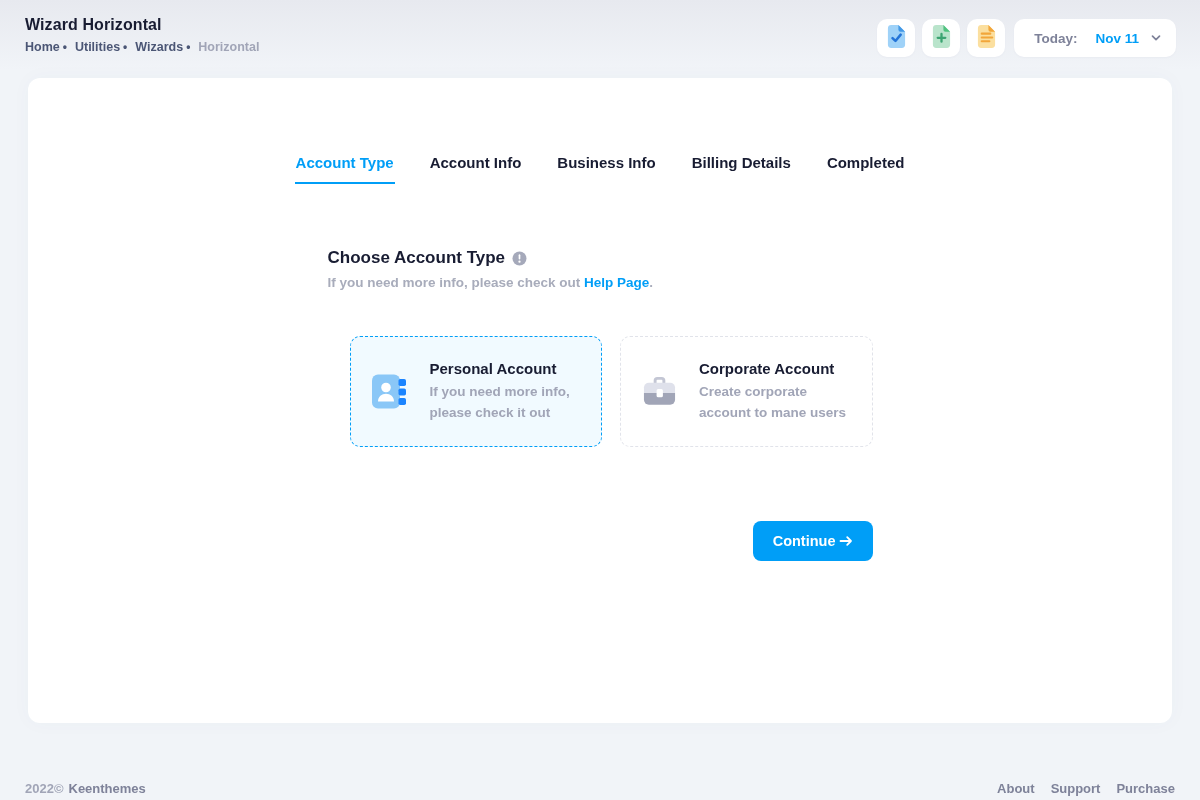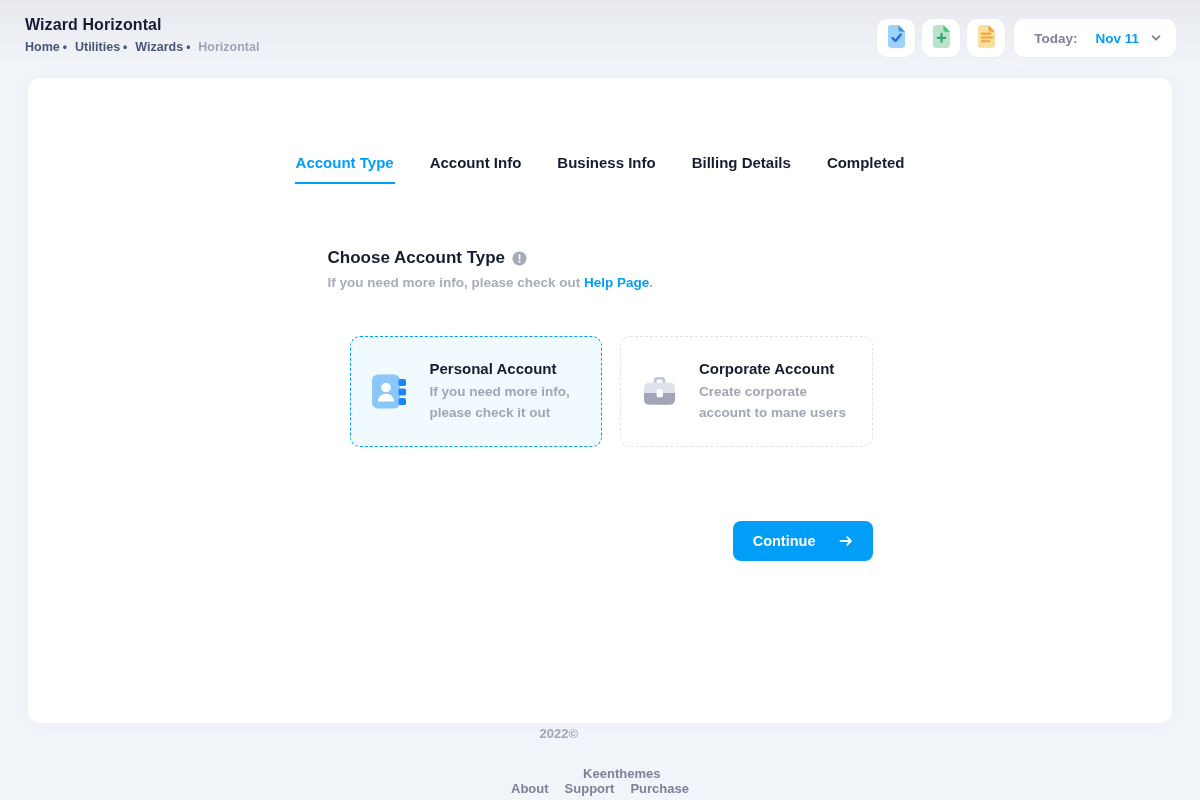--- a/index.html
+++ b/index.html
@@ -76,32 +76,32 @@
   .option-icon { flex:none; display:flex; }
   .option-title { font-size:15px; font-weight:700; color:#181c32; }
   .option-desc { margin-top:5px; font-size:13.5px; font-weight:600; color:#a1a5b7; line-height:1.55; max-width:182px; }
 
   .actions { margin-top:74px; display:flex; justify-content:flex-end; }
   .continue-btn {
     border:none; cursor:pointer; font-family:inherit;
     background:#009ef7; color:#ffffff;
     font-size:14.5px; font-weight:600;
     height:40px; padding:0 20px; border-radius:8px;
-    display:flex; align-items:center; gap:23px;
+    display:flex; align-items:center; gap:3px;
   }
 
   
   .footer {
     margin-top:auto; padding:0 25px 4px;
     display:flex; justify-content:space-between; align-items:center;
-    font-size:13px; font-weight:600;flex-direction:column;
+    font-size:13px; font-weight:600;
   }
   .footer-left { display:flex; gap:5px; }
   .copyright-year { color:#a1a5b7; }
-  .footer-brand { color:#7e8299; text-decoration:none; cursor:pointer;margin-top:40px; }
+  .footer-brand { color:#7e8299; text-decoration:none; cursor:pointer; }
   .footer-right { display:flex; gap:16px; }
   .footer-link { color:#7e8299; text-decoration:none; cursor:pointer; }
 </style>
 </head>
 <body>
 
 <div class="page">
 
   <header class="toolbar">
     <div class="toolbar-left">

